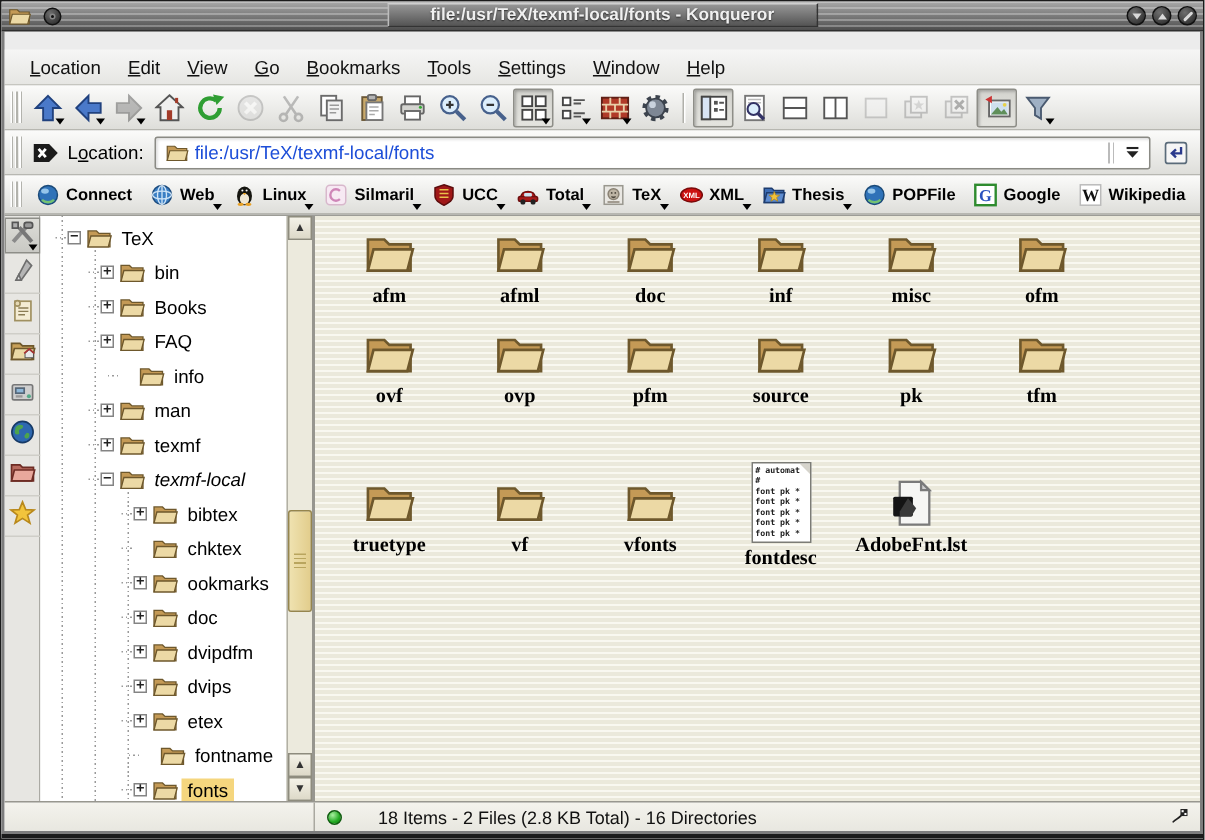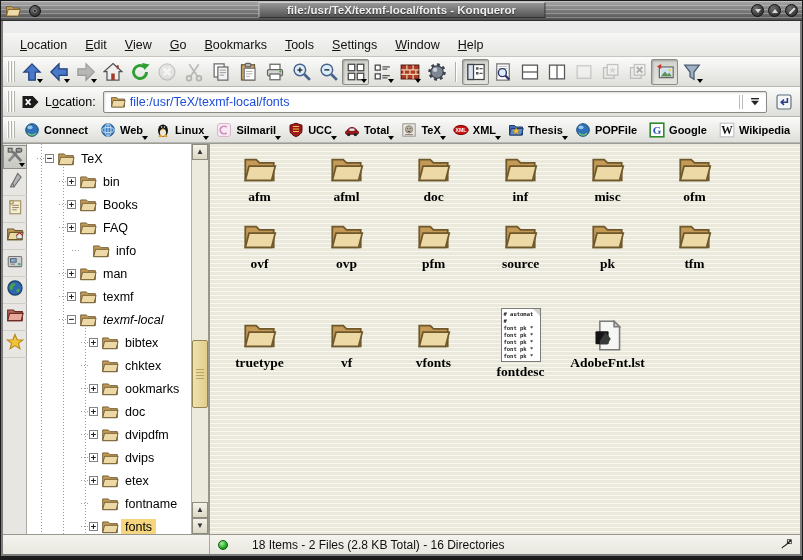--- a/index.html
+++ b/index.html
@@ -795,21 +795,21 @@
               <span class="stub"></span>
               <span class="expander">+</span>
               <span style="display: flex;">
                 <svg viewBox="0 0 16 16" xmlns="http://www.w3.org/2000/svg">
                   <path d="M1.5 3.5 H6.5 L8 5 H14.5 V13 H1.5 Z" fill="#c49a56" stroke="#6e582c" stroke-width=".8"></path>
   <path d="M1.5 13 L3.2 6.5 H15.2 L13.5 13 Z" fill="#ecd9a5" stroke="#6e582c" stroke-width=".8"></path>
                 </svg>
               </span>
               <span class="tlabel">etex</span>
             </div>
-            <div class="trow" style="padding-left: 54px;">
+            <div class="trow" style="padding-left: 54px; justify-content: center;">
               <span class="stub"></span>
               <span class="expander none"></span>
               <span style="display: flex;">
                 <svg viewBox="0 0 16 16" xmlns="http://www.w3.org/2000/svg">
                   <path d="M1.5 3.5 H6.5 L8 5 H14.5 V13 H1.5 Z" fill="#c49a56" stroke="#6e582c" stroke-width=".8"></path>
   <path d="M1.5 13 L3.2 6.5 H15.2 L13.5 13 Z" fill="#ecd9a5" stroke="#6e582c" stroke-width=".8"></path>
                 </svg>
               </span>
               <span class="tlabel">fontname</span>
             </div>

